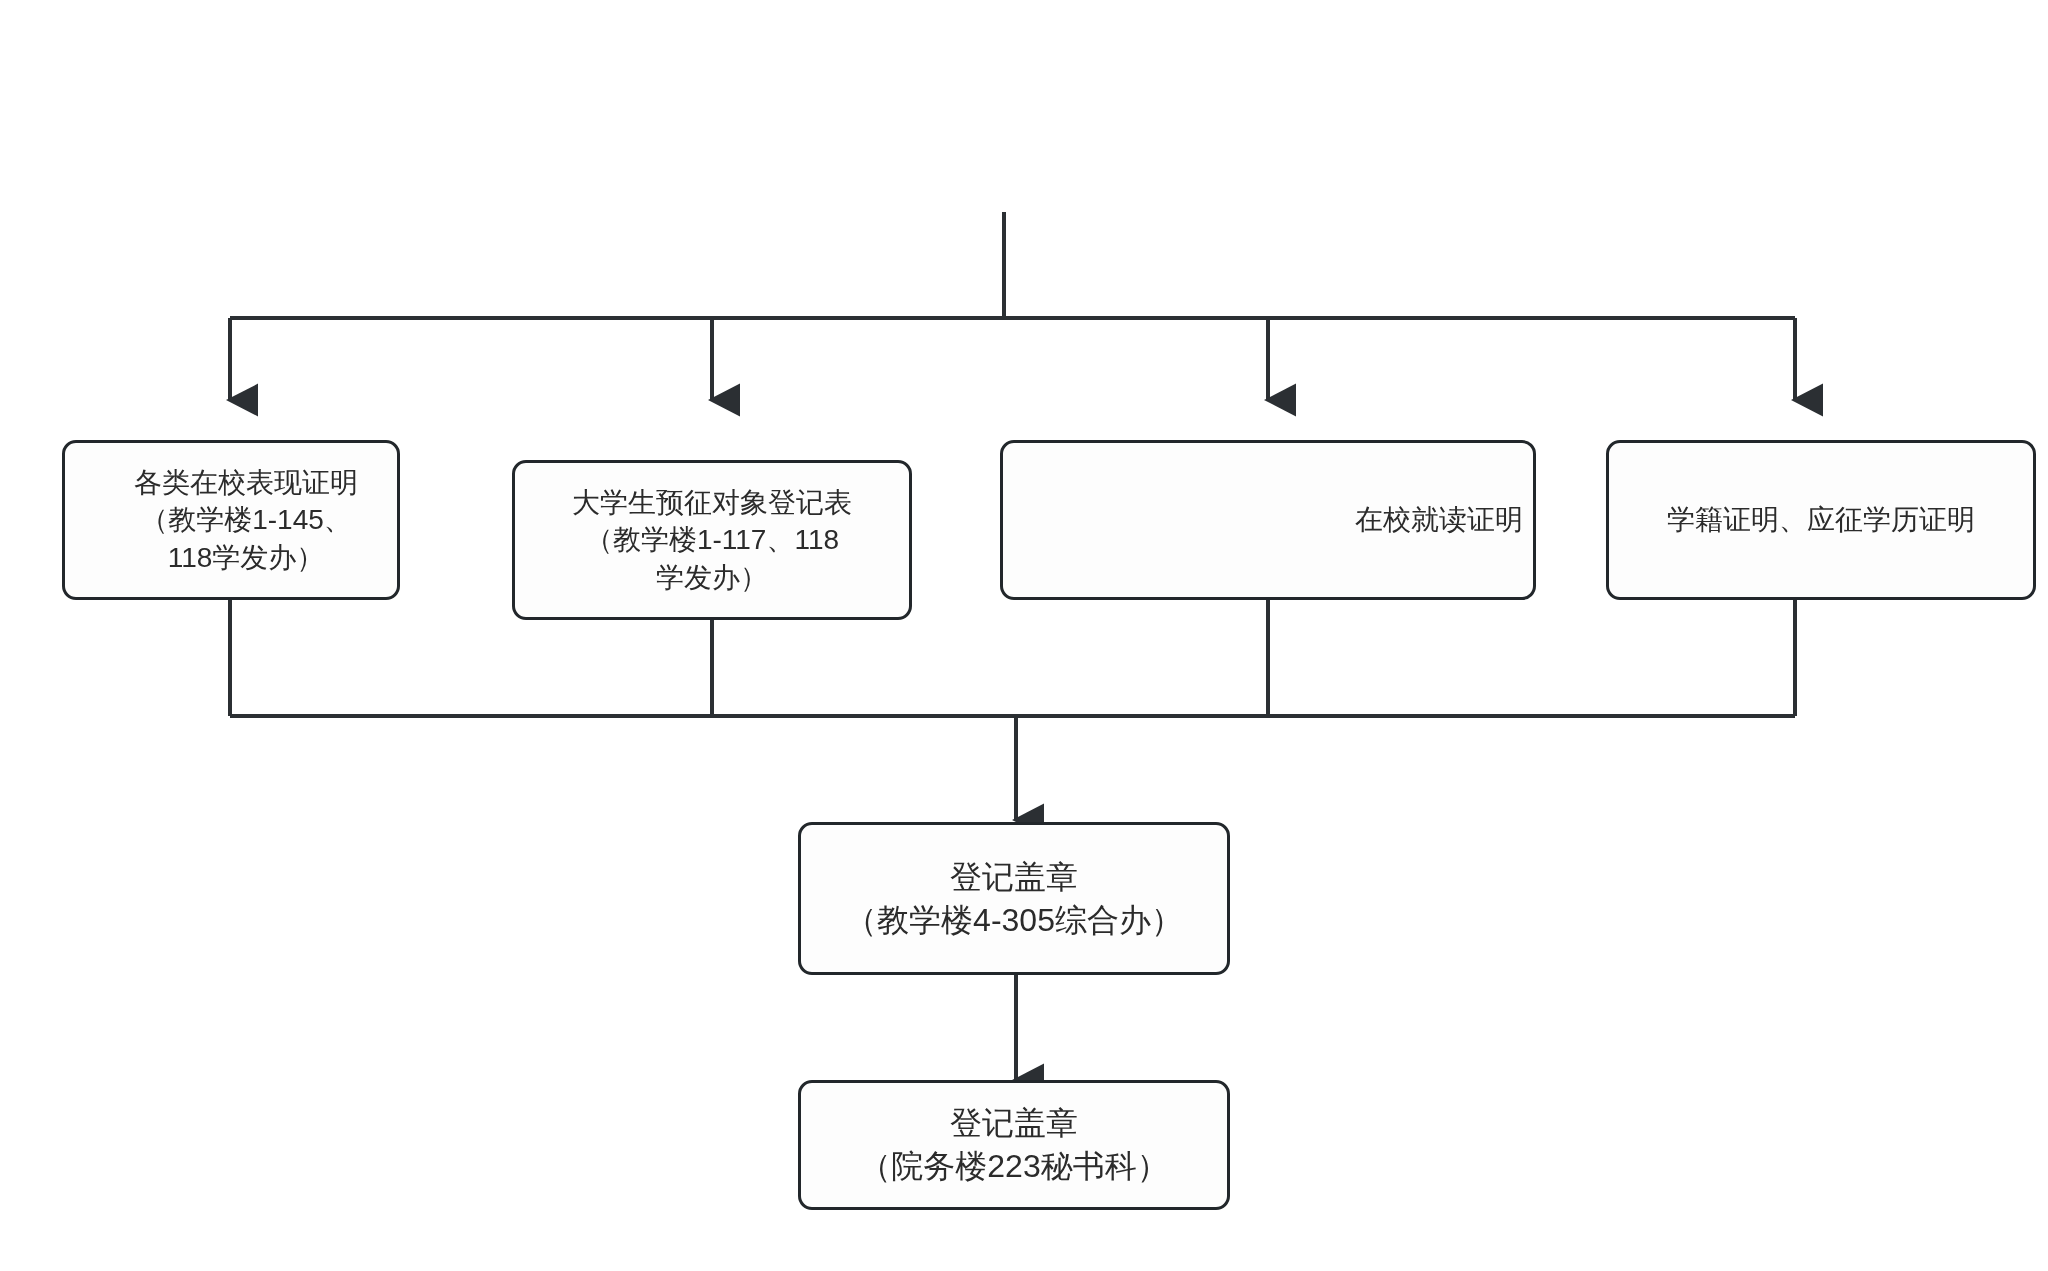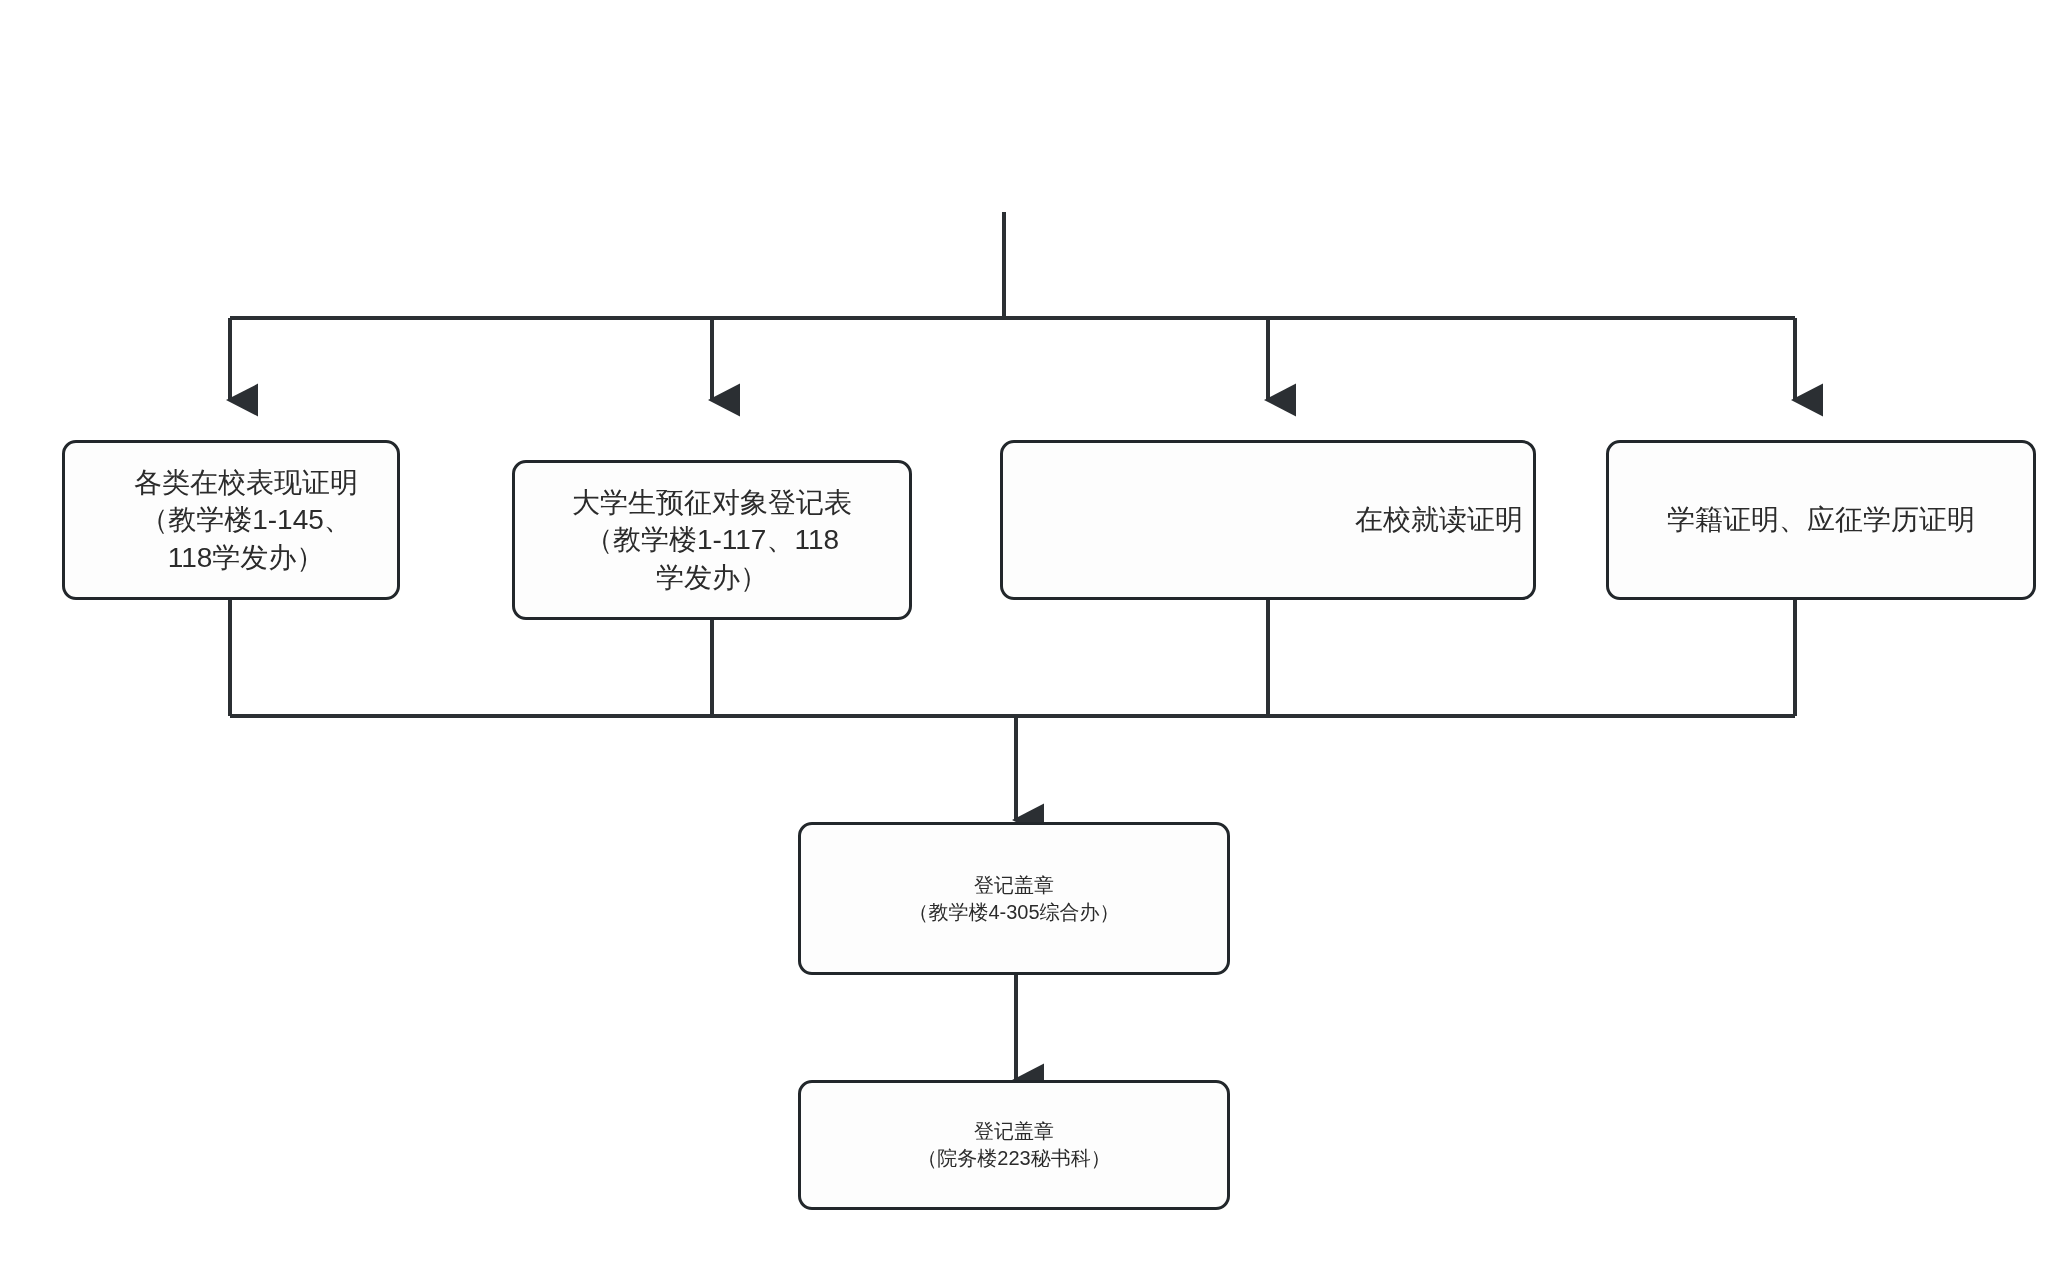--- a/index.html
+++ b/index.html
@@ -47,21 +47,21 @@
     font-weight: bold;
     font-size: 40px;
     letter-spacing: 1px;
     color: #3a3a3a;
   }
   .node-line {
     display: block;
     white-space: nowrap;
   }
   .n-row1 { font-size: 28px; }
-  .n-bottom { font-size: 20px; }
+  .n-bottom { font-size: 32px; }
 </style>
 </head>
 <body>
 
 <div id="canvas">
 
   <svg id="wires" viewBox="0 0 2048 1271" xmlns="http://www.w3.org/2000/svg">
     <defs>
       <marker id="arrowhead" markerWidth="9" markerHeight="9" refX="4.5" refY="7.6" orient="auto" markerUnits="strokeWidth">
         <polygon points="0.4,0.6 8.6,0.6 4.5,8.6" fill="#2b2f33"></polygon>

